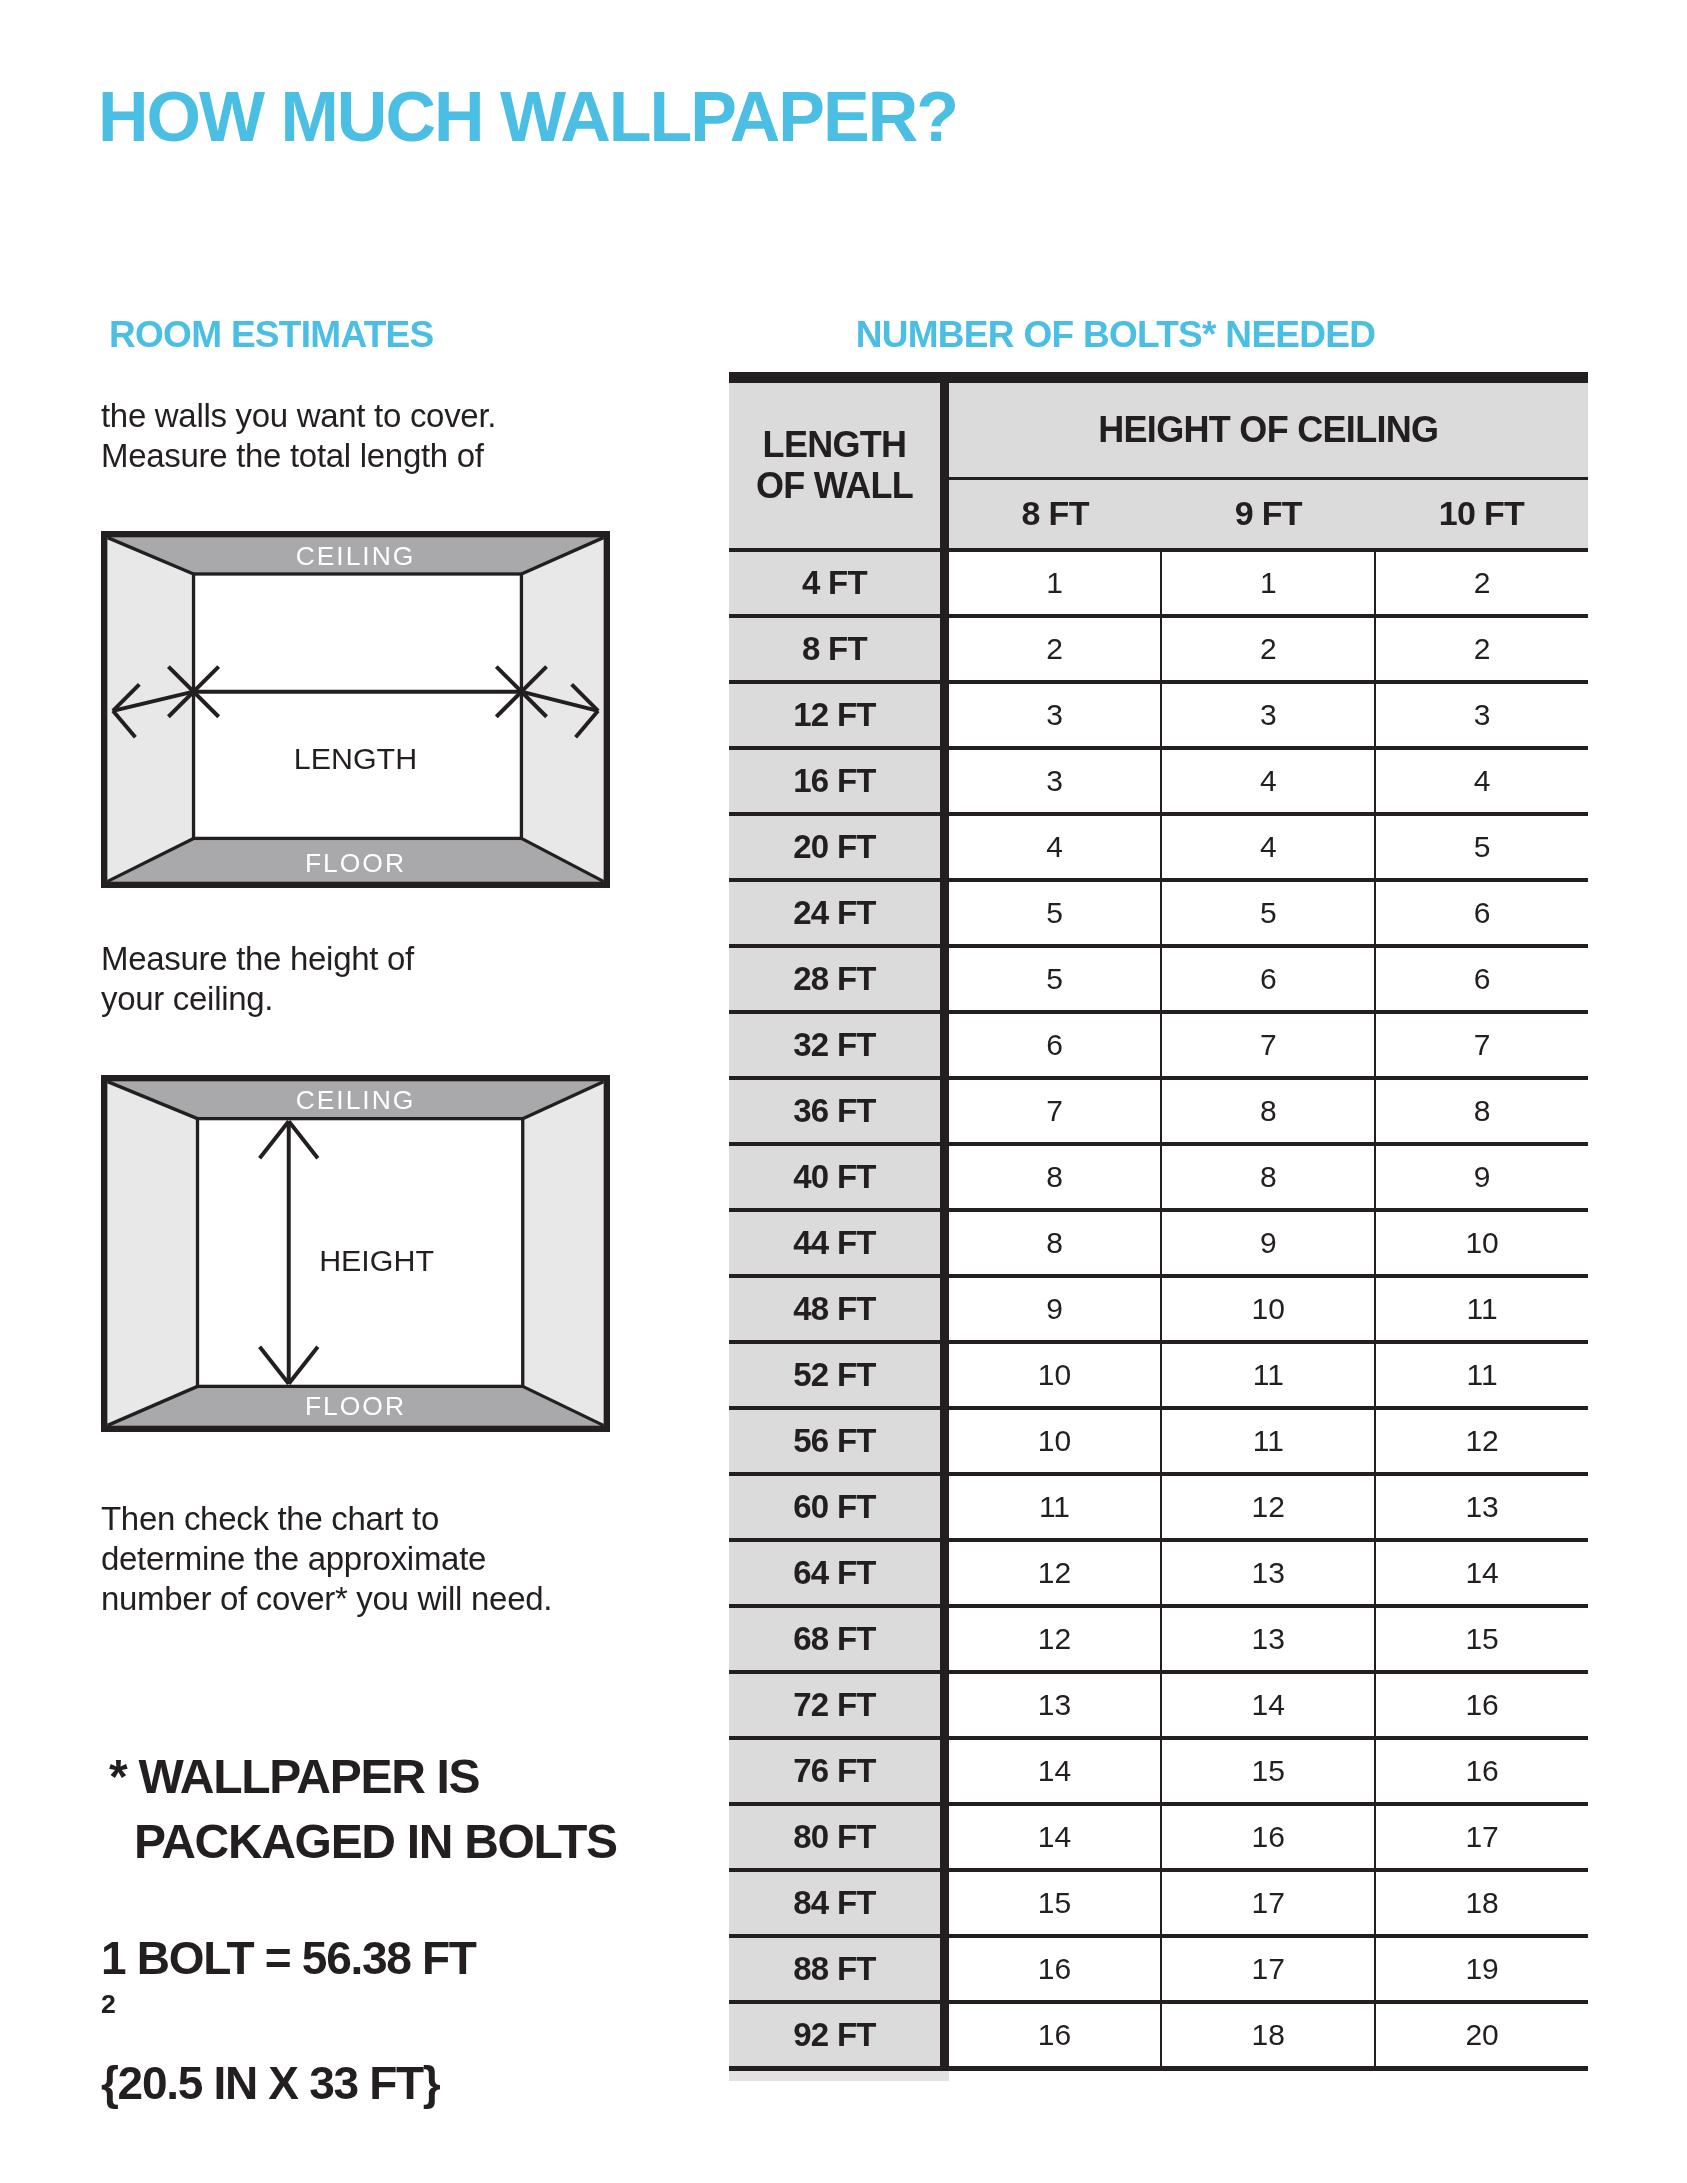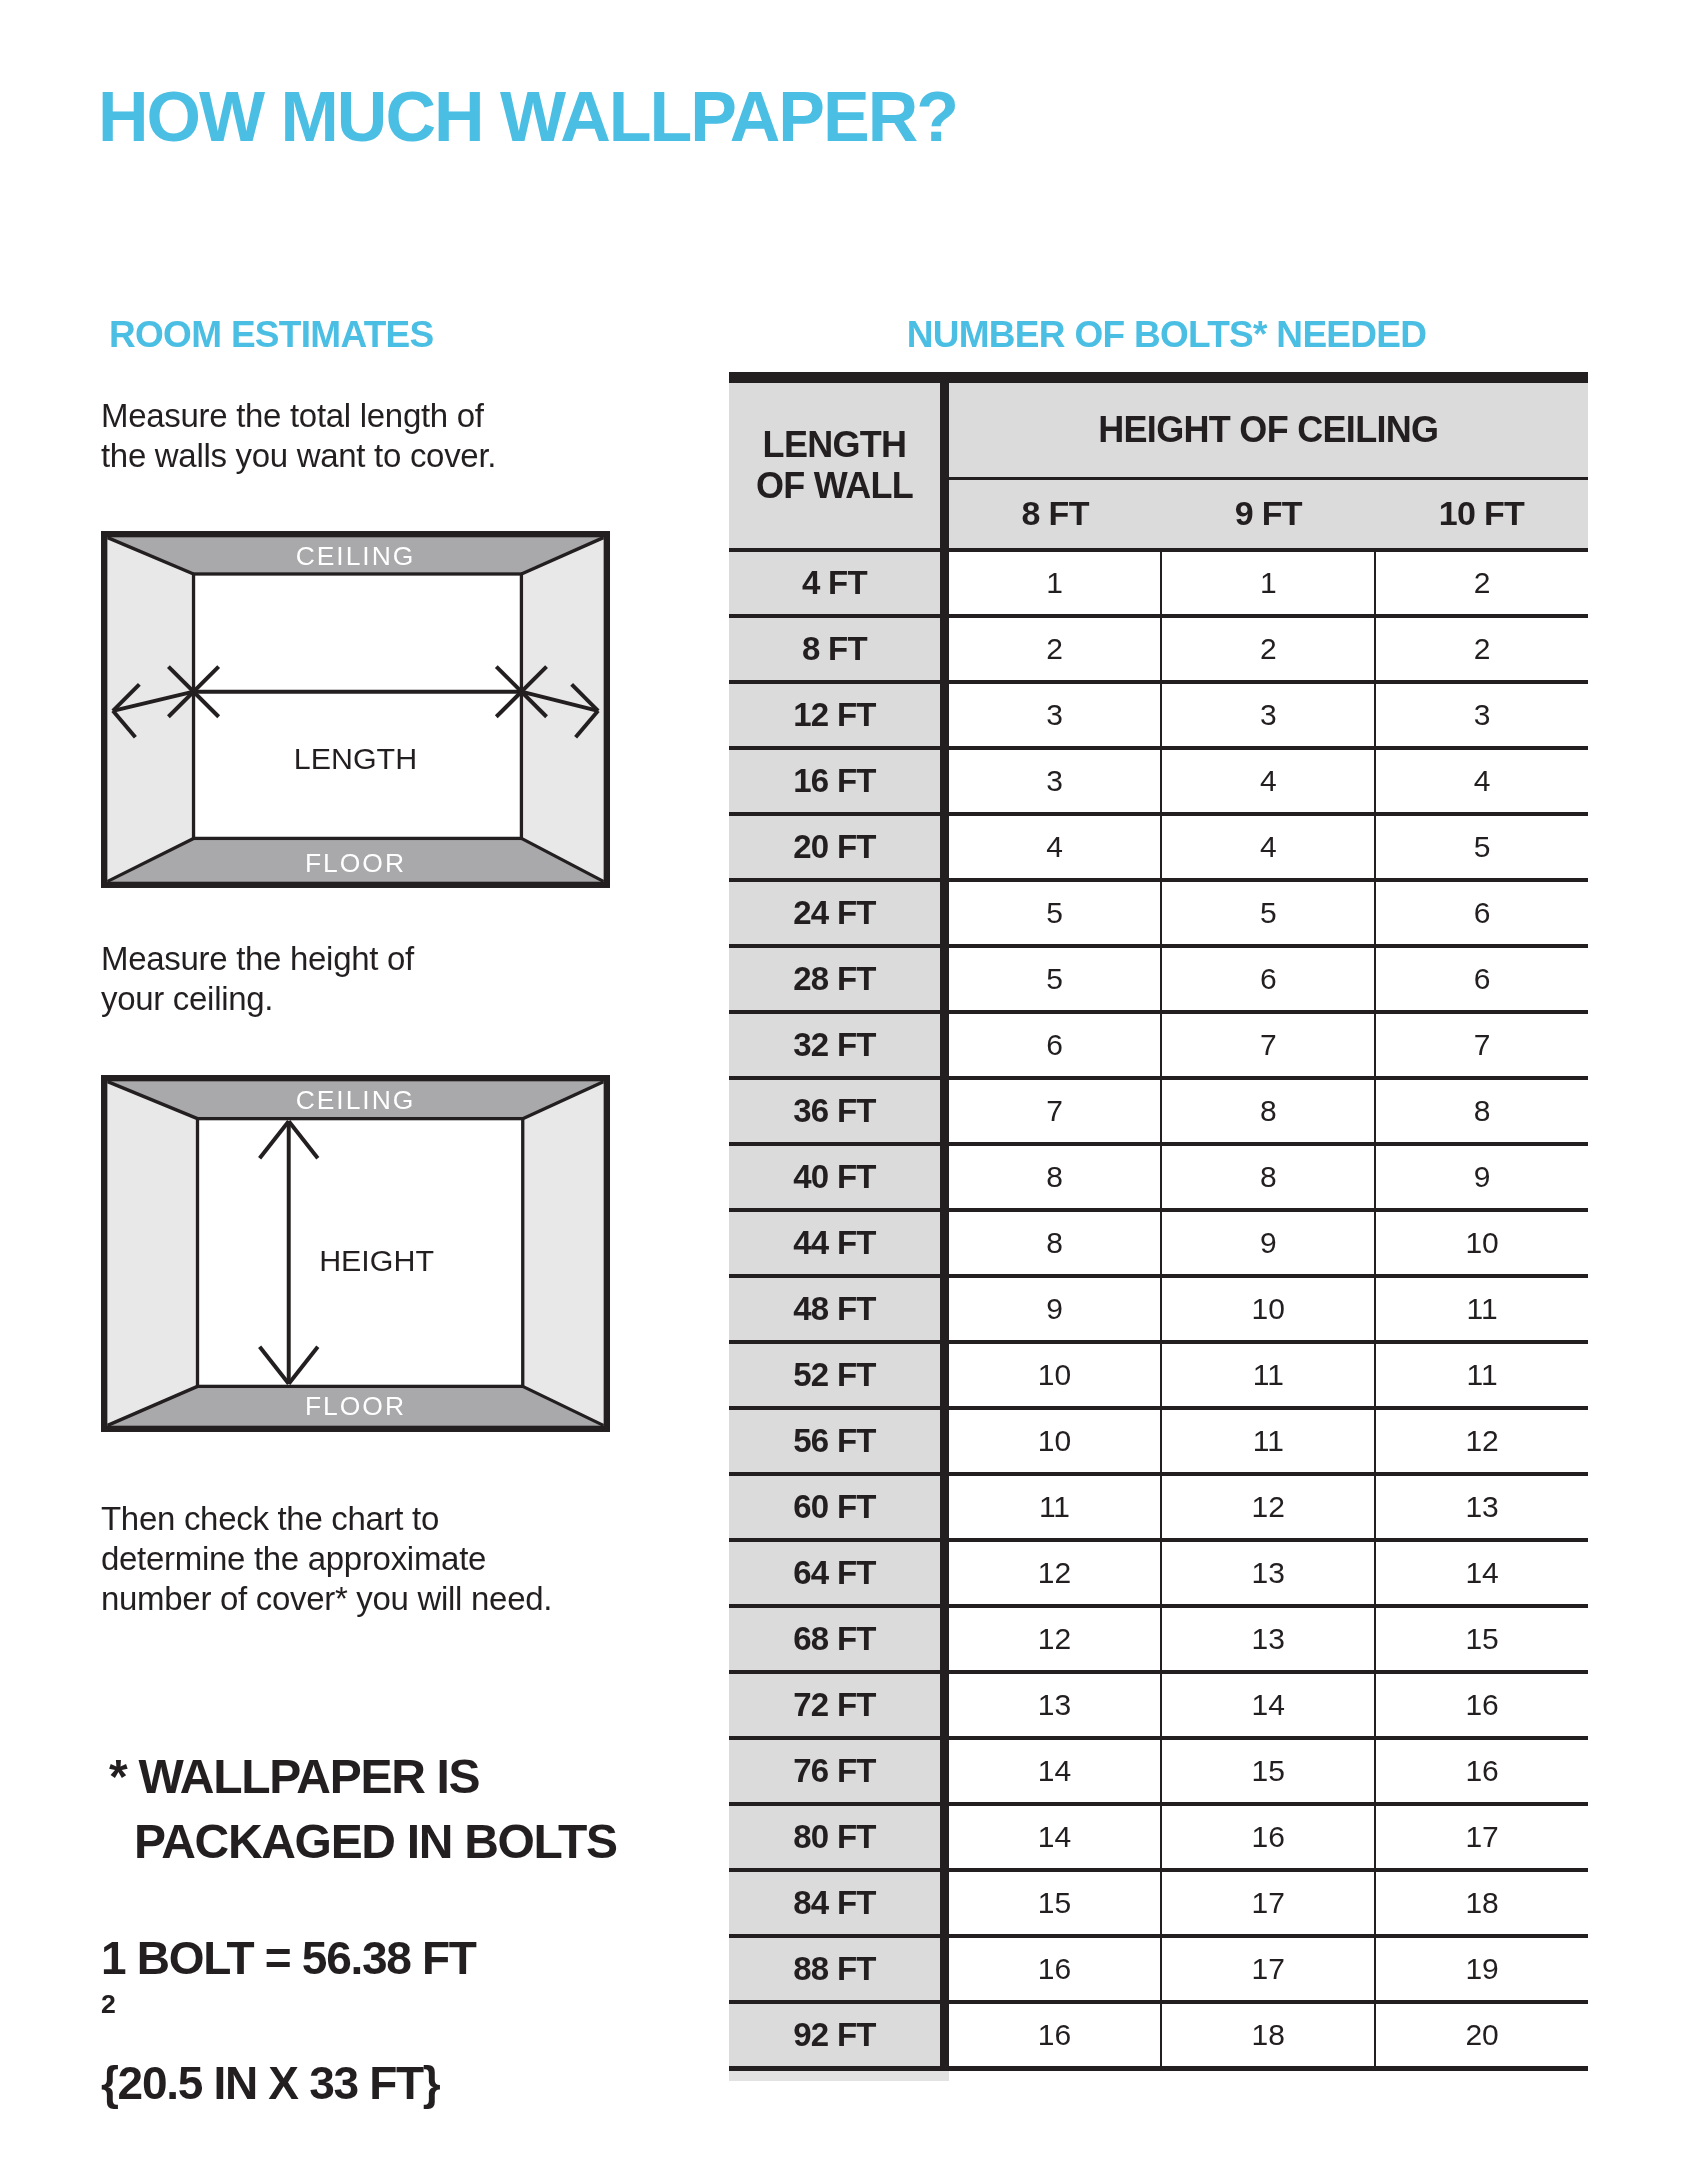--- a/index.html
+++ b/index.html
@@ -5,21 +5,21 @@
   html,body{margin:0;padding:0;background:#fff;}
   .page{position:relative;width:1687px;height:2183px;background:#fff;overflow:hidden;
         font-family:"Liberation Sans","DejaVu Sans",sans-serif;color:var(--ink,#231F20);}
   .abs{position:absolute;}
 
   
   .page-title{left:98px;top:77px;font-size:70px;font-weight:bold;letter-spacing:-2px;
               color:var(--accent,#4BBEE3);white-space:nowrap;}
   .sec-heading{font-size:37px;font-weight:bold;letter-spacing:-0.7px;color:var(--accent,#4BBEE3);white-space:nowrap;}
   .room-heading{left:101px;top:314px;margin-left:8px;}
-  .bolts-heading{left:737px;top:314px;width:859px;text-align:center;}
+  .bolts-heading{left:686px;top:314px;width:859px;text-align:center;}
 
   
   .body-text{left:101px;font-size:33px;line-height:40px;letter-spacing:-0.3px;}
   .body-text span{display:block;}
   .p1{top:396px;} .p2{top:939px;} .p3{top:1499px;}
 
   .note-text{left:109px;top:1744px;font-size:48px;font-weight:bold;line-height:65px;letter-spacing:-1.3px;font-stretch:condensed;}
   .note-text span{display:block;}
   .note-text .line2{padding-left:25px;}
   .bolt-info{left:101px;top:1929px;font-size:46px;font-weight:bold;line-height:58px;letter-spacing:-1.3px;font-stretch:condensed;}
@@ -60,22 +60,22 @@
 <body>
 
 <div class="page" style="--accent: #4BBEE3; --ink: #231F20; --table-gray: #DBDBDC; --strip-gray: #E2E2E3; --ceiling-gray: #A9A9AB; --wall-gray: #E8E8E9;">
 
   <div class="abs page-title">HOW MUCH WALLPAPER?</div>
 
   <div class="abs sec-heading room-heading">ROOM ESTIMATES</div>
   <div class="abs sec-heading bolts-heading">NUMBER OF BOLTS* NEEDED</div>
 
   <div class="abs body-text p1">
+    <span>the walls you want to cover.</span>
     <span>Measure the total length of</span>
-    <span>the walls you want to cover.</span>
   </div>
 
   <svg class="dg dg1" viewBox="0 0 770 540">
     <rect x="5" y="5" width="760" height="530" fill="#ffffff" stroke="#231F20" stroke-width="10"></rect>
     <polygon points="10,10 760,10 636,65 140,65" fill="#A9A9AB"></polygon>
     <polygon points="10,530 760,530 636,465 140,465" fill="#A9A9AB"></polygon>
     <polygon points="10,10 140,65 140,465 10,530" fill="#E8E8E9"></polygon>
     <polygon points="760,10 636,65 636,465 760,530" fill="#E8E8E9"></polygon>
     <rect x="140" y="65" width="496" height="400" fill="#ffffff" stroke="#231F20" stroke-width="5"></rect>
     <g stroke="#231F20" stroke-width="5">

